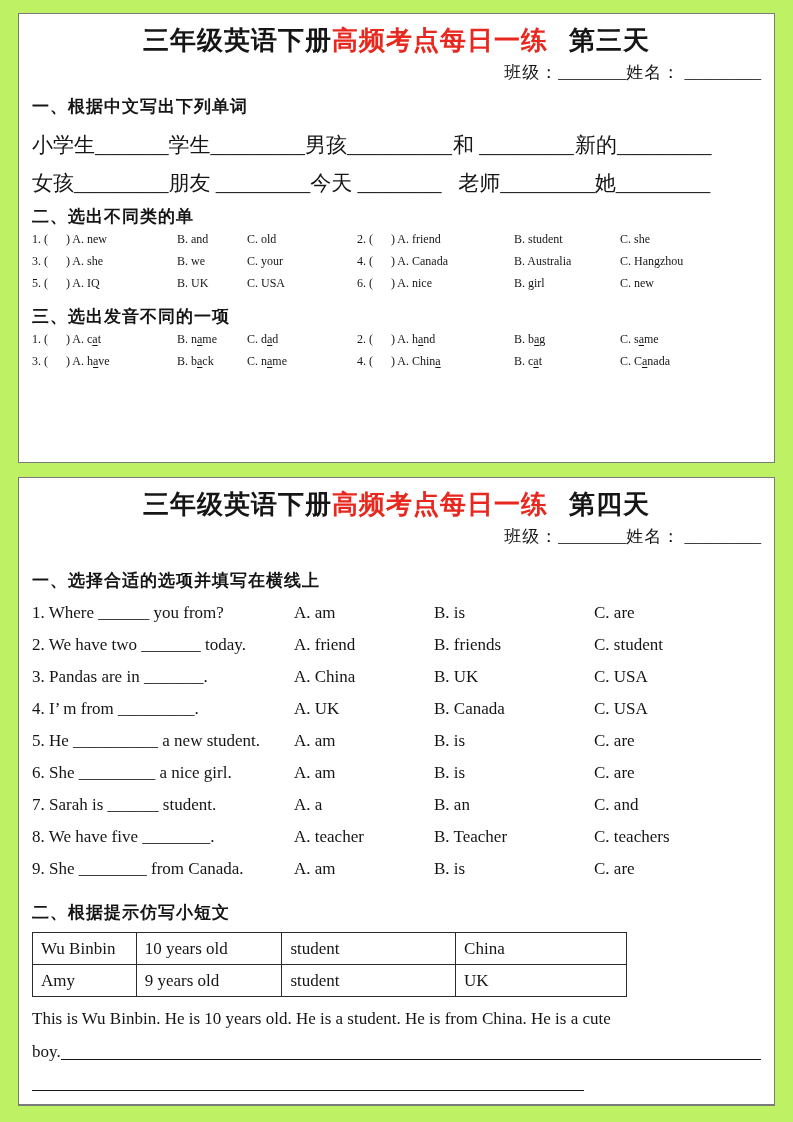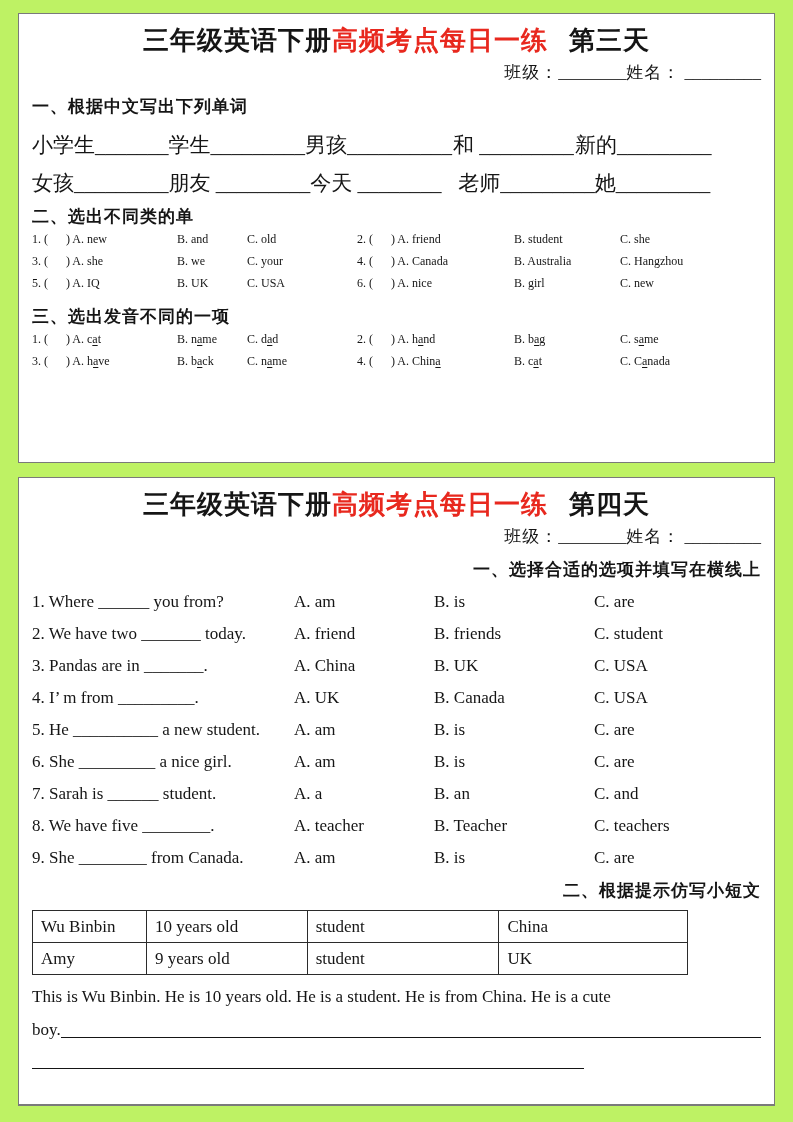--- a/index.html
+++ b/index.html
@@ -20,21 +20,21 @@
     margin:2px 0 0;text-align:center;
     font-size:26px;font-weight:bold;line-height:34px;letter-spacing:1px;
   }
   .title .red{color:#e8281e;}
   .title .day{margin-left:0.8em;}
 
   .idline{margin-top:4px;text-align:right;font-size:17px;line-height:22px;}
   .idline .lbl{letter-spacing:1px;}
 
   h2.sec{margin:12px 0 0;font-size:17px;font-weight:bold;line-height:22px;letter-spacing:1px;}
-  #sheet-day4 h2.sec{margin-top:11px;text-align:right;}
+  #sheet-day4 h2.sec{margin-top:22px;}
 
   .word-row{margin-top:16px;font-size:21px;line-height:22px;}
   .word-row span{display:inline-block;white-space:pre;vertical-align:top;}
   .word-row span:nth-of-type(1){min-width:120px;}
   .word-row span:nth-of-type(2){min-width:135px;}
   .word-row span:nth-of-type(3){min-width:148px;}
   .word-row span:nth-of-type(4){min-width:122px;}
 
   .mc-row{margin-top:0;font-size:12px;line-height:22px;}
   .mc-row span{display:inline-block;white-space:pre;vertical-align:top;}
@@ -46,21 +46,21 @@
 
   .q-row{margin-top:10px;font-size:17px;line-height:22px;}
   .q-row span{display:inline-block;white-space:pre;vertical-align:top;}
   .q-row .stem{min-width:262px;}
   .q-row .oa{min-width:140px;}
   .q-row .ob{min-width:160px;}
 
   u{text-underline-offset:2px;}
 
   table.profile{
-    margin-top:8px;border-collapse:collapse;width:656px;
+    margin-top:8px;border-collapse:collapse;width:595px;
     font-size:17px;table-layout:fixed;border-radius:6px;
   }
   table.profile td{
     border:1.5px solid #2b2b2b;height:31px;padding:0 0 0 8px;
     overflow:hidden;white-space:nowrap;
   }
   table.profile td:nth-of-type(1){width:17%;}
   table.profile td:nth-of-type(2){width:24.5%;}
   table.profile td:nth-of-type(3){width:29.5%;}
   table.profile td:nth-of-type(4){width:29%;}

